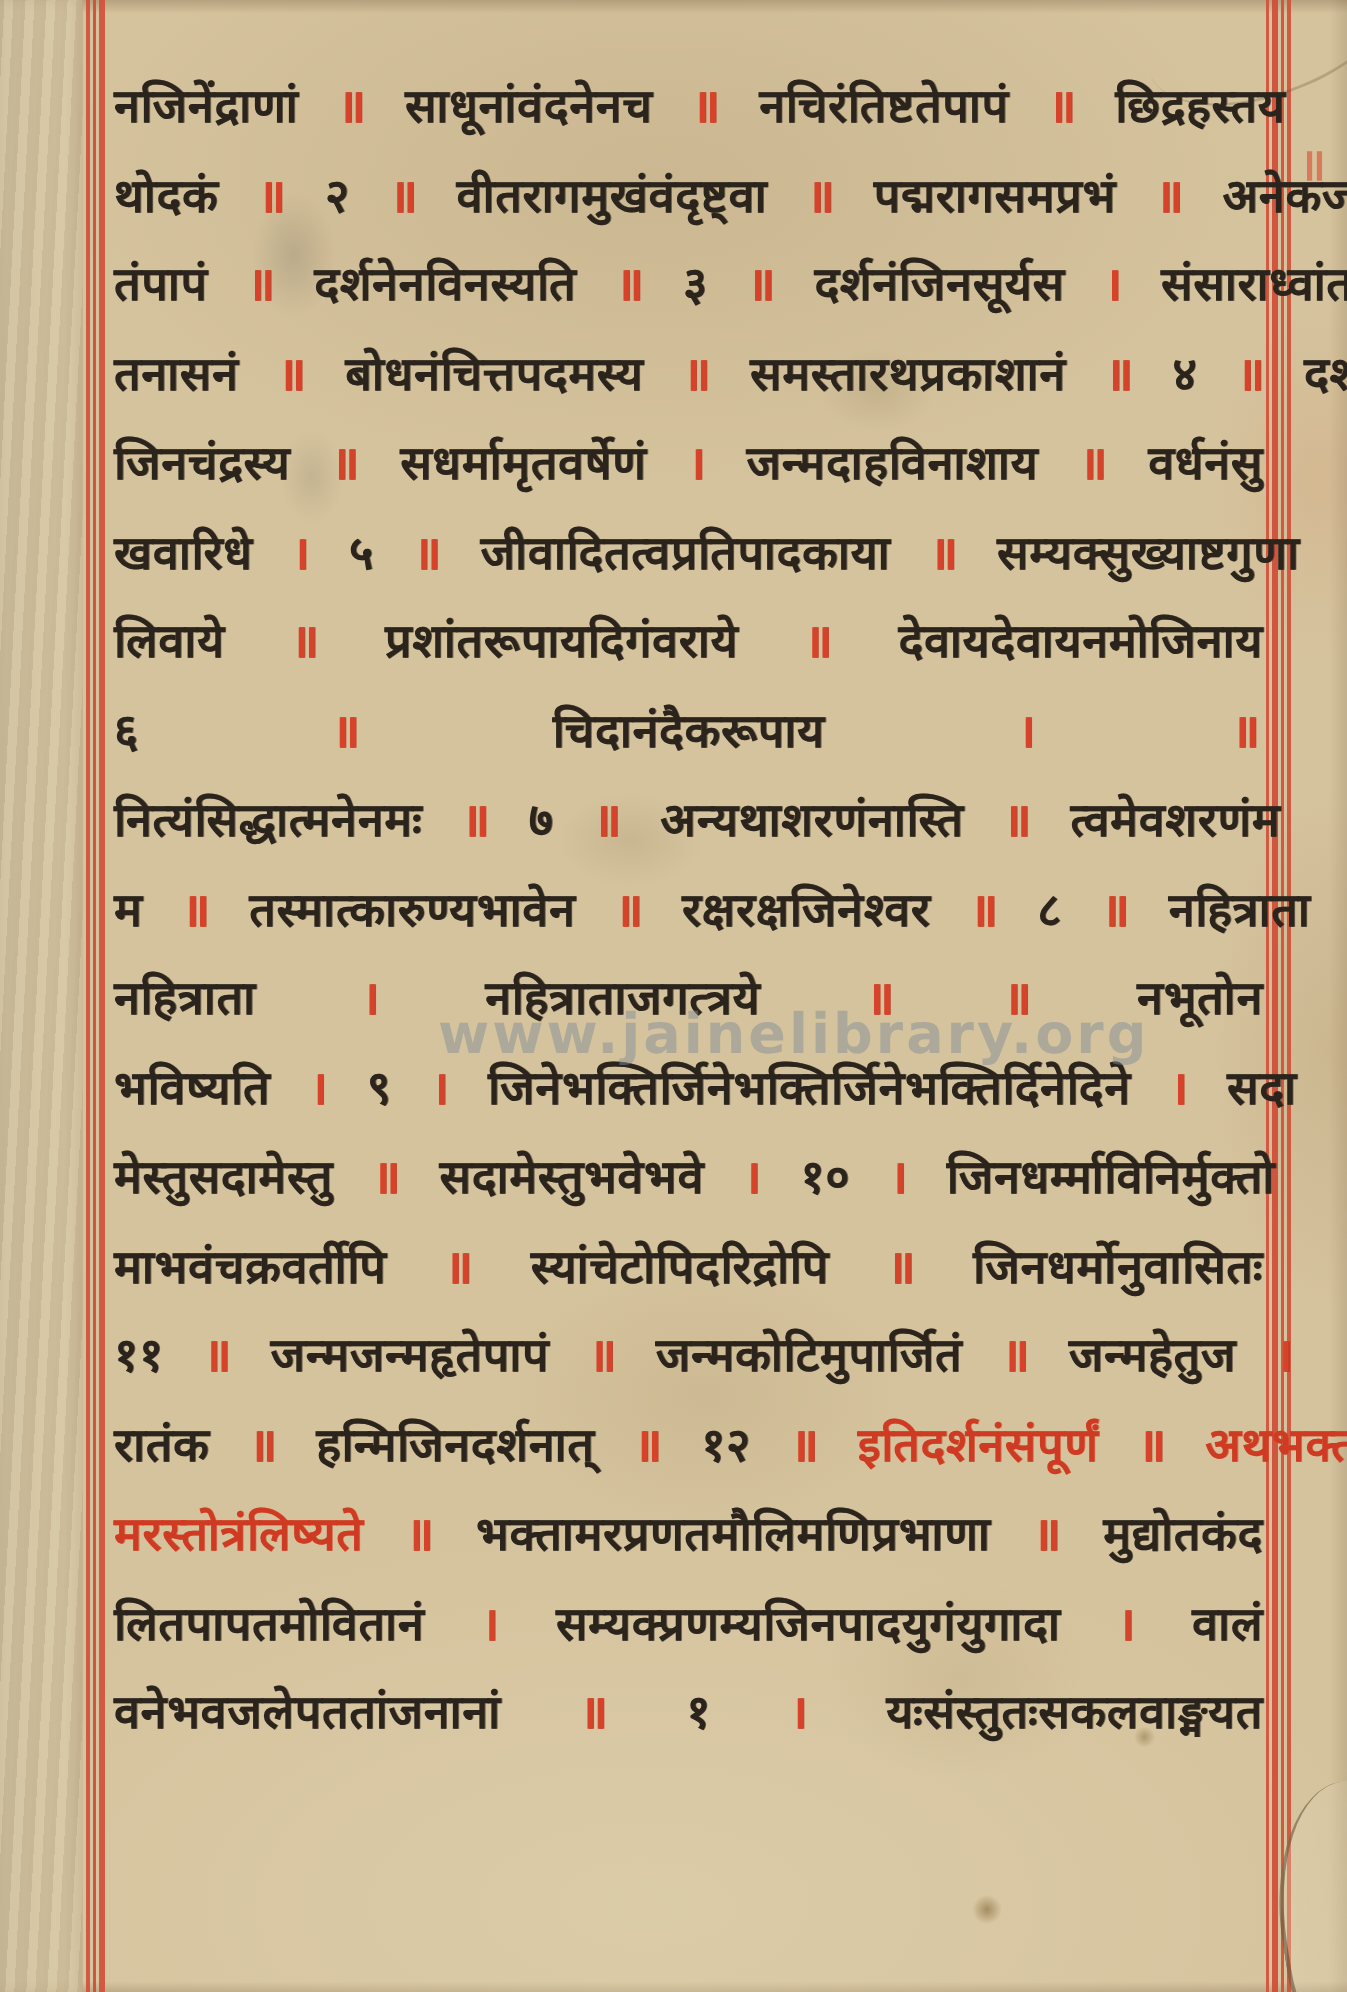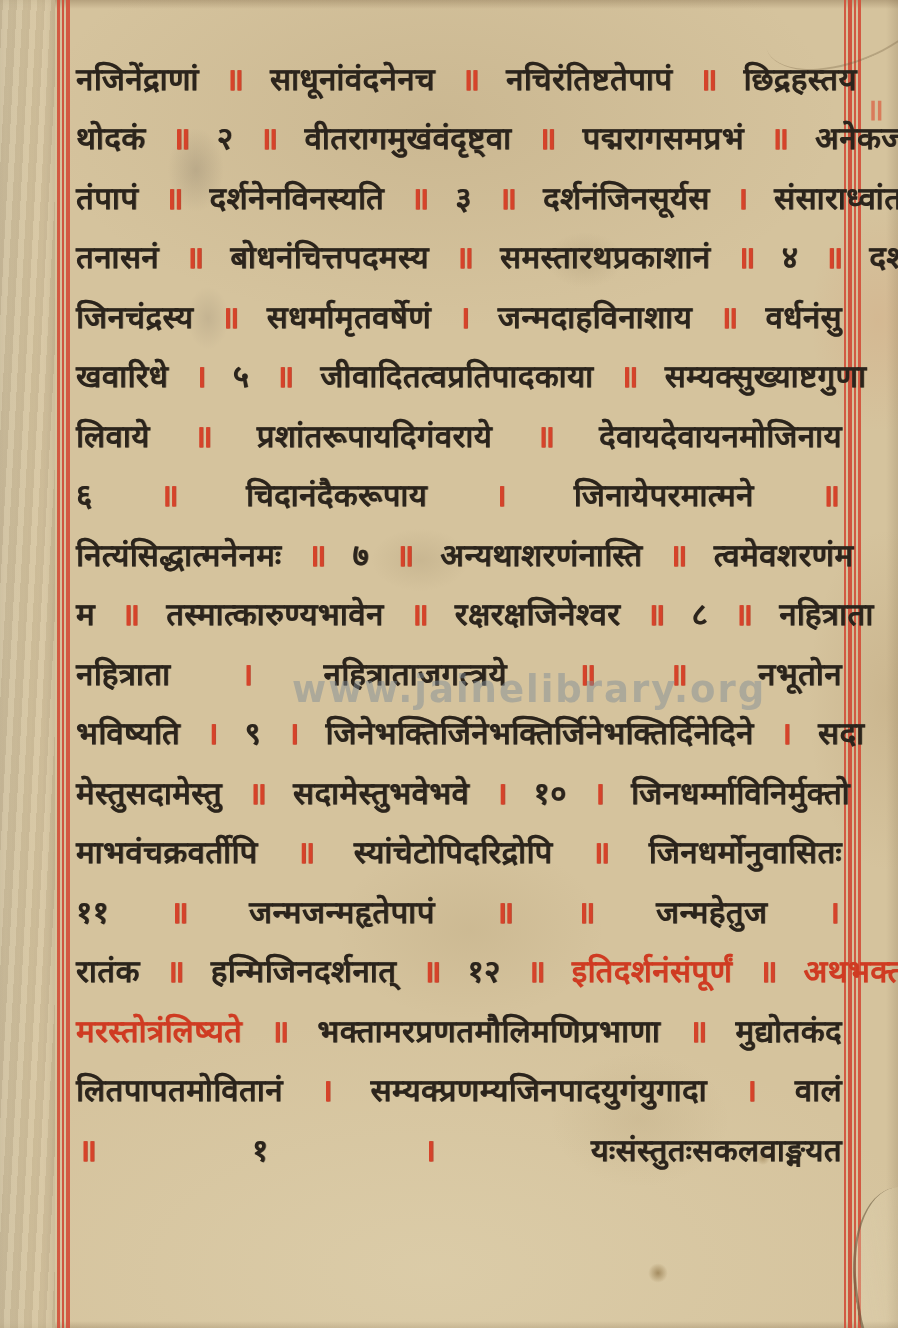--- a/index.html
+++ b/index.html
@@ -72,21 +72,21 @@
     position:absolute;left:866px;top:88px;
     color:rgba(220,75,45,.60);font-size:30px;font-weight:bold;
     letter-spacing:-2px;
   }
   
   .textblock{
     position:absolute;left:76px;top:48px;width:766px;
   }
   .line{
     height:59.5px;display:flex;justify-content:space-between;
-    align-items:center;white-space:nowrap;gap:24px;
+    align-items:flex-start;white-space:nowrap;gap:24px;
   }
   .seg{
     color:#2b241c;font-size:31px;font-weight:bold;
     text-shadow:0.6px 0 0 rgba(43,36,28,.55);
     letter-spacing:.5px;
   }
   .seg.red{color:#cf3b22;text-shadow:0.6px 0 0 rgba(207,59,34,.5);}
   .seg.danda{color:#d6432a;text-shadow:0.8px 0 0 rgba(180,45,25,.8);padding:0 2px;}
   
   .watermark{
@@ -174,21 +174,20 @@
         <span class="seg danda">॥</span>
         <span class="seg">प्रशांतरूपायदिगंवराये</span>
         <span class="seg danda">॥</span>
         <span class="seg">देवायदेवायनमोजिनाय</span>
       </div>
       <div class="line">
         <span class="seg">६</span>
         <span class="seg danda">॥</span>
         <span class="seg">चिदानंदैकरूपाय</span>
         <span class="seg danda">।</span>
-        <span class="seg">जिनायेपरमात्मने</span>
         <span class="seg danda">॥</span>
       </div>
       <div class="line">
         <span class="seg">नित्यंसिद्धात्मनेनमः</span>
         <span class="seg danda">॥</span>
         <span class="seg">७</span>
         <span class="seg danda">॥</span>
         <span class="seg">अन्यथाशरणंनास्ति</span>
         <span class="seg danda">॥</span>
         <span class="seg">त्वमेवशरणंम</span>
@@ -236,20 +235,21 @@
         <span class="seg danda">॥</span>
         <span class="seg">स्यांचेटोपिदरिद्रोपि</span>
         <span class="seg danda">॥</span>
         <span class="seg">जिनधर्मोनुवासितः</span>
       </div>
       <div class="line">
         <span class="seg">११</span>
         <span class="seg danda">॥</span>
         <span class="seg">जन्मजन्महृतेपापं</span>
         <span class="seg danda">॥</span>
+        <span class="seg">जन्मकोटिमुपार्जितं</span>
         <span class="seg danda">॥</span>
         <span class="seg">जन्महेतुज</span>
         <span class="seg danda">।</span>
       </div>
       <div class="line">
         <span class="seg">रातंक</span>
         <span class="seg danda">॥</span>
         <span class="seg">हन्मिजिनदर्शनात्</span>
         <span class="seg danda">॥</span>
         <span class="seg">१२</span>
@@ -267,20 +267,21 @@
         <span class="seg">मुद्योतकंद</span>
       </div>
       <div class="line">
         <span class="seg">लितपापतमोवितानं</span>
         <span class="seg danda">।</span>
         <span class="seg">सम्यक्प्रणम्यजिनपादयुगंयुगादा</span>
         <span class="seg danda">।</span>
         <span class="seg">वालं</span>
       </div>
       <div class="line">
+        <span class="seg">वनेभवजलेपततांजनानां</span>
         <span class="seg danda">॥</span>
         <span class="seg">१</span>
         <span class="seg danda">।</span>
         <span class="seg">यःसंस्तुतःसकलवाङ्मयत</span>
       </div>
     </div>
 
   <div class="watermark">www.jainelibrary.org</div>
 </div>
 

